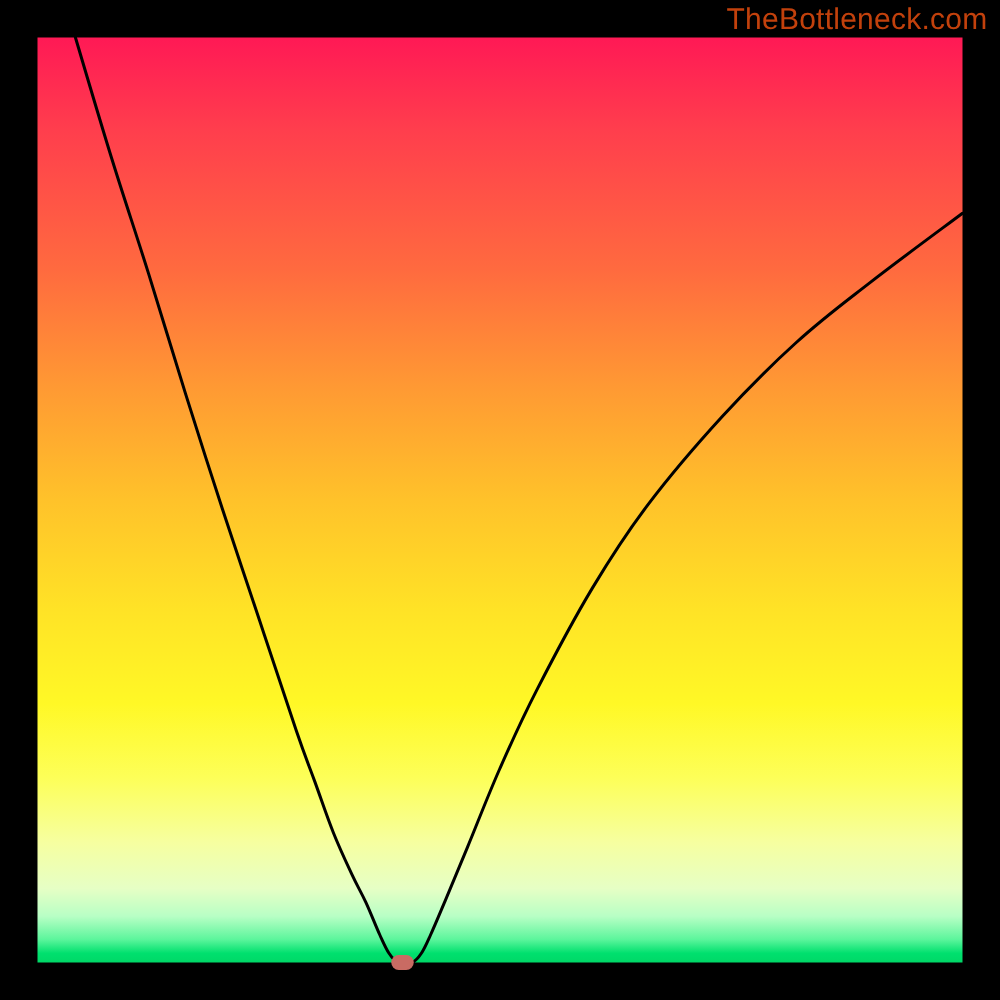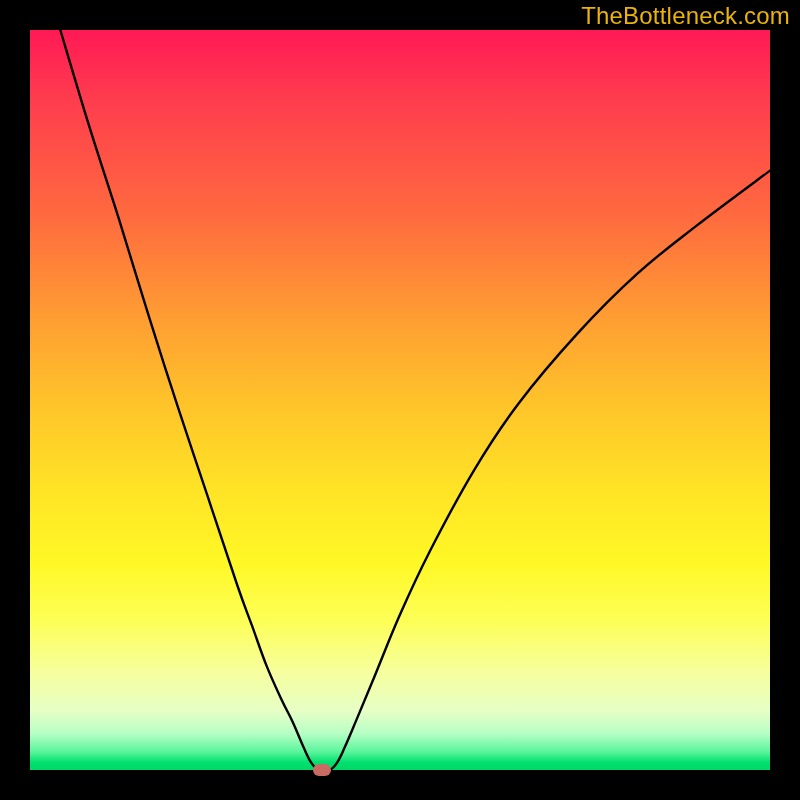--- a/index.html
+++ b/index.html
@@ -41,21 +41,21 @@
       #00e06e 99%,
       #00d867 100%
     );
   }
   .watermark {
     position: absolute;
     top: 2px;
     right: 10px;
     font-family: Arial, Helvetica, sans-serif;
     font-size: 24px;
-    color: #eab308;
+    color: #c2410c;
     letter-spacing: 0.2px;
   }
   svg.curve {
     position: absolute;
     left: 0;
     top: 0;
     width: 740px;
     height: 740px;
     overflow: visible;
   }

